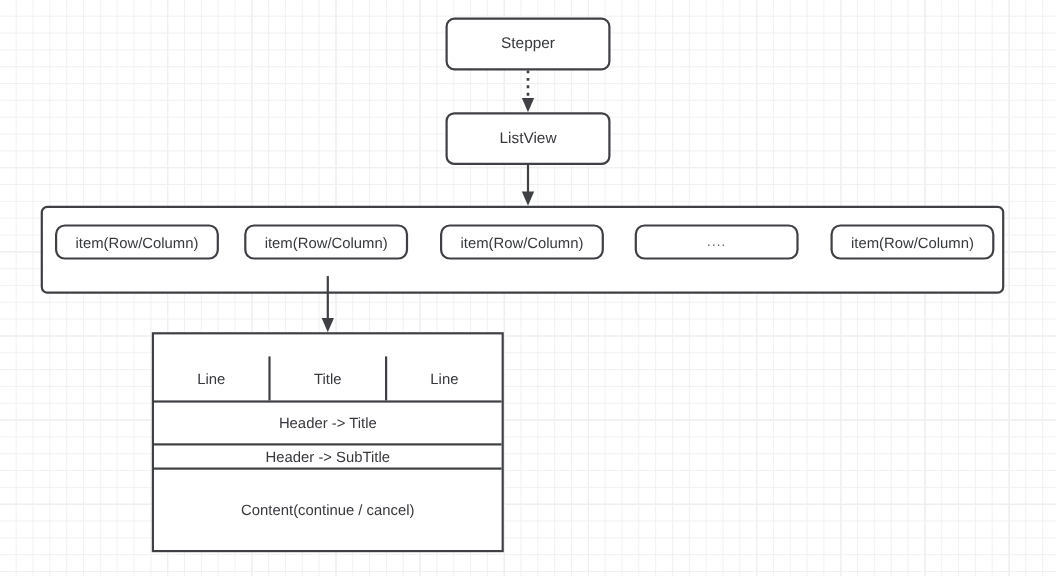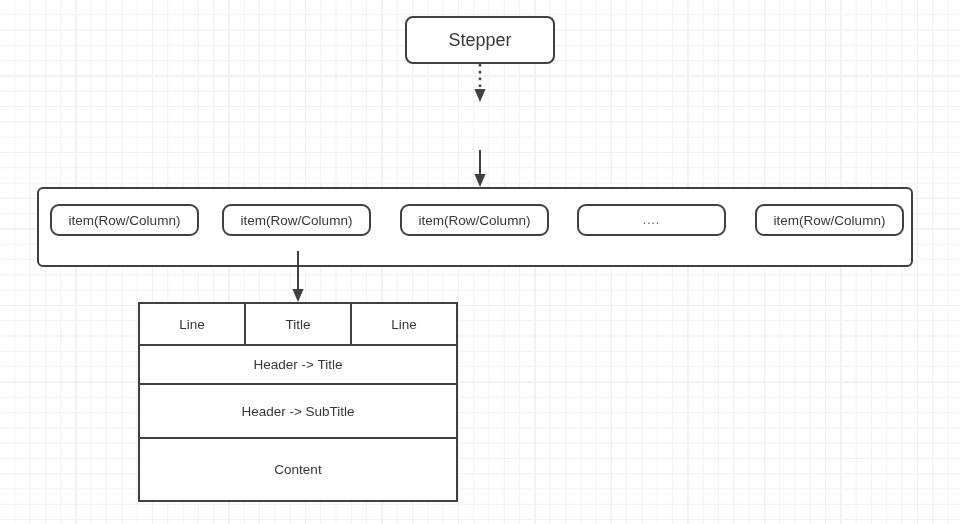--- a/index.html
+++ b/index.html
@@ -35,21 +35,21 @@
   .node {
     position: absolute;
     box-sizing: border-box;
     background: #ffffff;
     border: 2px solid #3f4044;
     border-radius: 8px;
     display: flex;
     align-items: center;
     justify-content: center;
     color: #36383c;
-    font-size: 18px;
+    font-size: 14px;
     line-height: 1.25;
     text-align: center;
     white-space: nowrap;
   }
 
   .node-stepper  { left: 405px; top: 16px;  width: 150px; height: 48px; }
   .node-listview { left: 405px; top: 102px; width: 150px; height: 48px; }
 
   .list-container {
     position: absolute;
@@ -103,23 +103,23 @@
     display: flex;
     box-sizing: border-box;
     border-bottom: 2px solid #3f4044;
     align-items: center;
     justify-content: center;
     color: #36383c;
     font-size: 13.5px;
     text-align: center;
   }
   .detail-row:last-child { border-bottom: none; }
-  .row-head    { height: 42px; }
+  .row-head    { height: 42px; margin-top: 20px; }
   .row-title   { height: 39px; text-align: center; }
-  .row-sub     { height: 54px; }
+  .row-sub     { height: 22px; }
   .row-content { flex: 1; line-height: 1.45; }
   .head-cell {
     flex: 1 1 0;
     height: 100%;
     box-sizing: border-box;
     border-right: 2px solid #3f4044;
     display: flex;
     align-items: center;
     justify-content: center;
     color: #36383c;
@@ -141,20 +141,23 @@
     <span>Stepper</span>
   </div>
 
   <div class="conn" style="left:473px; top:64px; width:14px; height:38px;">
     <svg width="14" height="38" viewBox="0 0 14 38">
       <line x1="7" y1="0" x2="7" y2="26" stroke="#3f4044" stroke-width="2.4" stroke-dasharray="2.6 4.2" stroke-linecap="butt"></line>
       <polygon points="7,38 1.4,25 12.6,25" fill="#3f4044"></polygon>
     </svg>
   </div>
 
+  <div class="node node-listview">
+    <span>ListView</span>
+  </div>
 
   <div class="conn" style="left:473px; top:150px; width:14px; height:37px;">
     <svg width="14" height="37" viewBox="0 0 14 37">
       <line x1="7" y1="0" x2="7" y2="25" stroke="#3f4044" stroke-width="2"></line>
       <polygon points="7,37 1.4,24 12.6,24" fill="#3f4044"></polygon>
     </svg>
   </div>
 
   <div class="list-container"></div>
 
@@ -195,17 +198,18 @@
     </div>
     <div class="detail-row row-title">
       <span>Header -&gt; Title</span>
     </div>
     <div class="detail-row row-sub">
       <span>Header -&gt; SubTitle</span>
     </div>
     <div class="detail-row row-content">
       <div class="content-lines">
         <span>Content</span>
+        <span>(continue / cancel)</span>
       </div>
     </div>
   </div>
 
 </div>
 
 </body></html>

